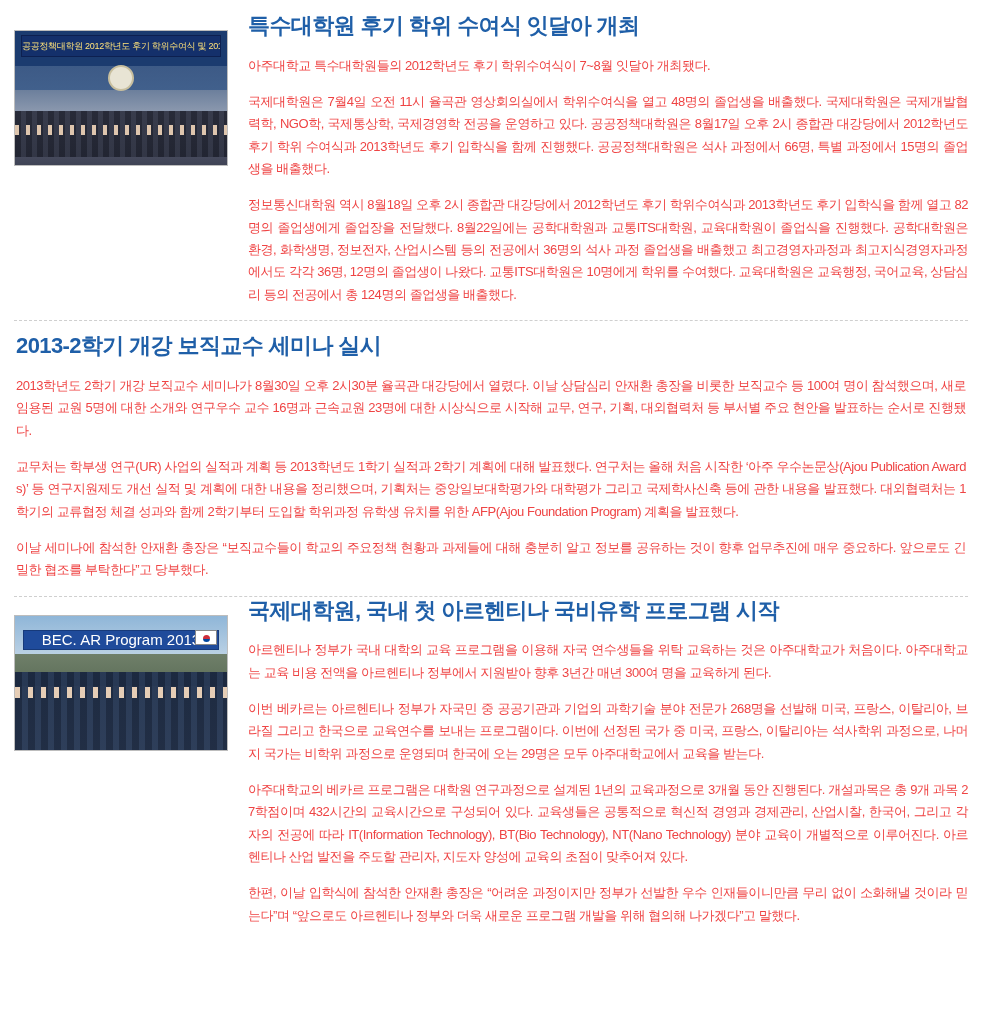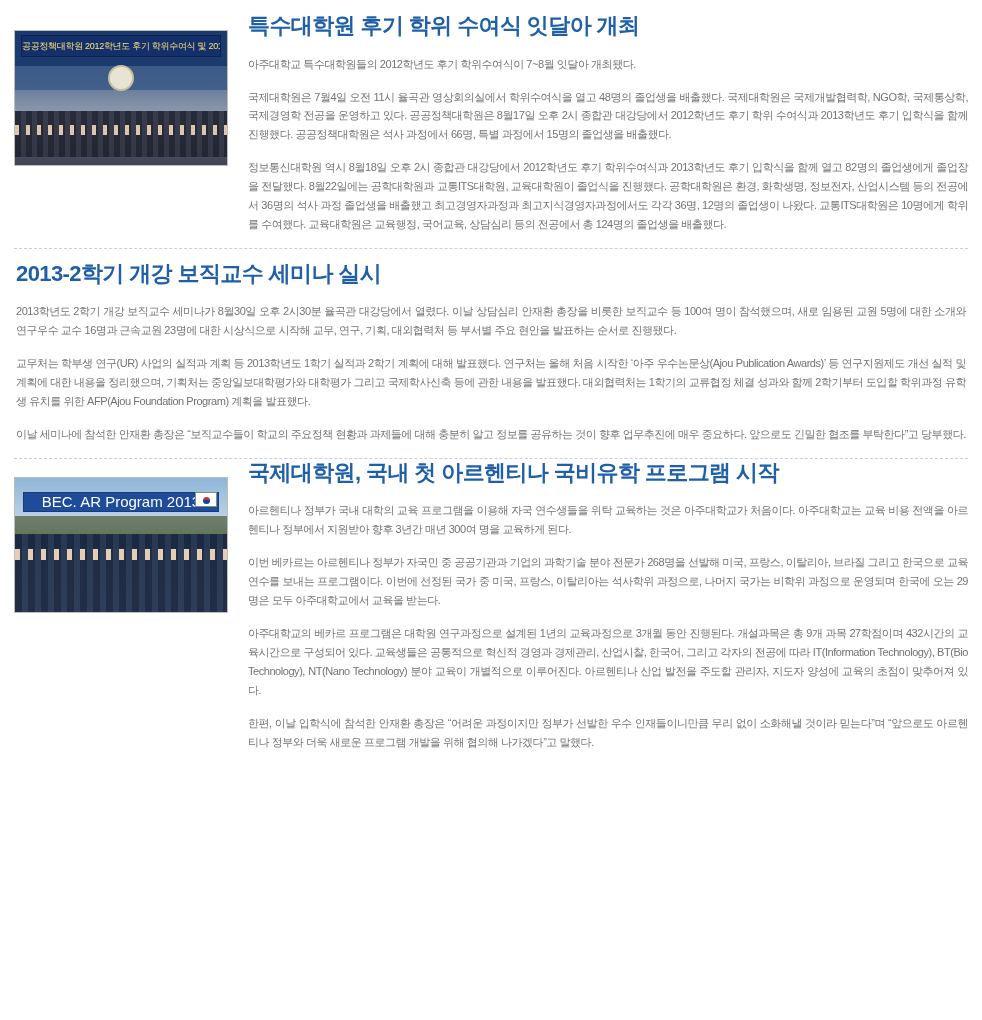--- a/index.html
+++ b/index.html
@@ -148,23 +148,23 @@
     font-weight: bold;
     color: #1f5fa8;
     letter-spacing: -0.6px;
     line-height: 1.3;
   }
   h2.headline.plain {
     margin-top: 4px;
   }
   p.para {
     margin: 0 0 14px 0;
-    font-size: 11px;
+    font-size: 13px;
     line-height: 1.72;
-    color: #737373;
+    color: #ef4444;
     text-align: justify;
     letter-spacing: -0.45px;
     word-break: break-all;
   }
   p.para:last-child { margin-bottom: 0; }
   .full-col {
     padding: 0 2px;
     margin-top: 11px;
   }
 </style>

